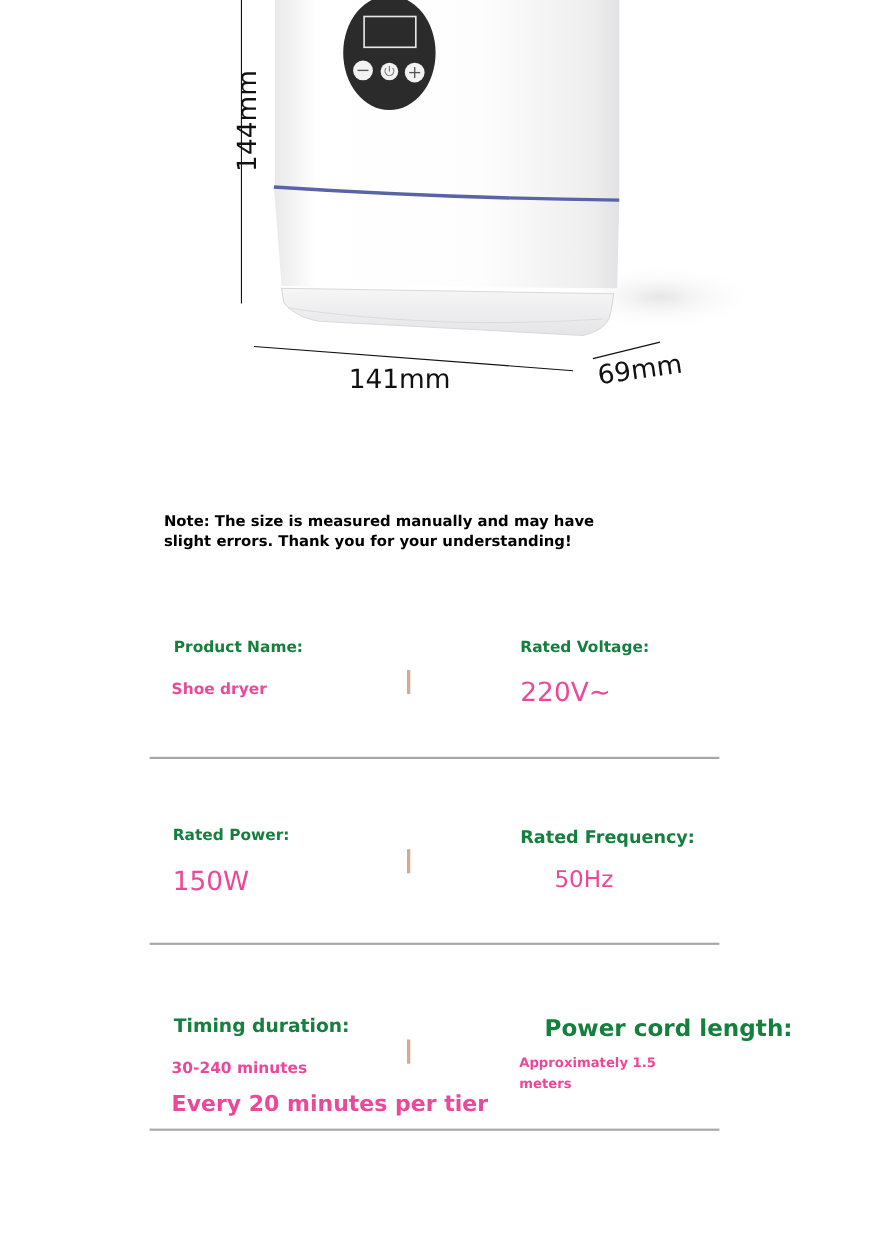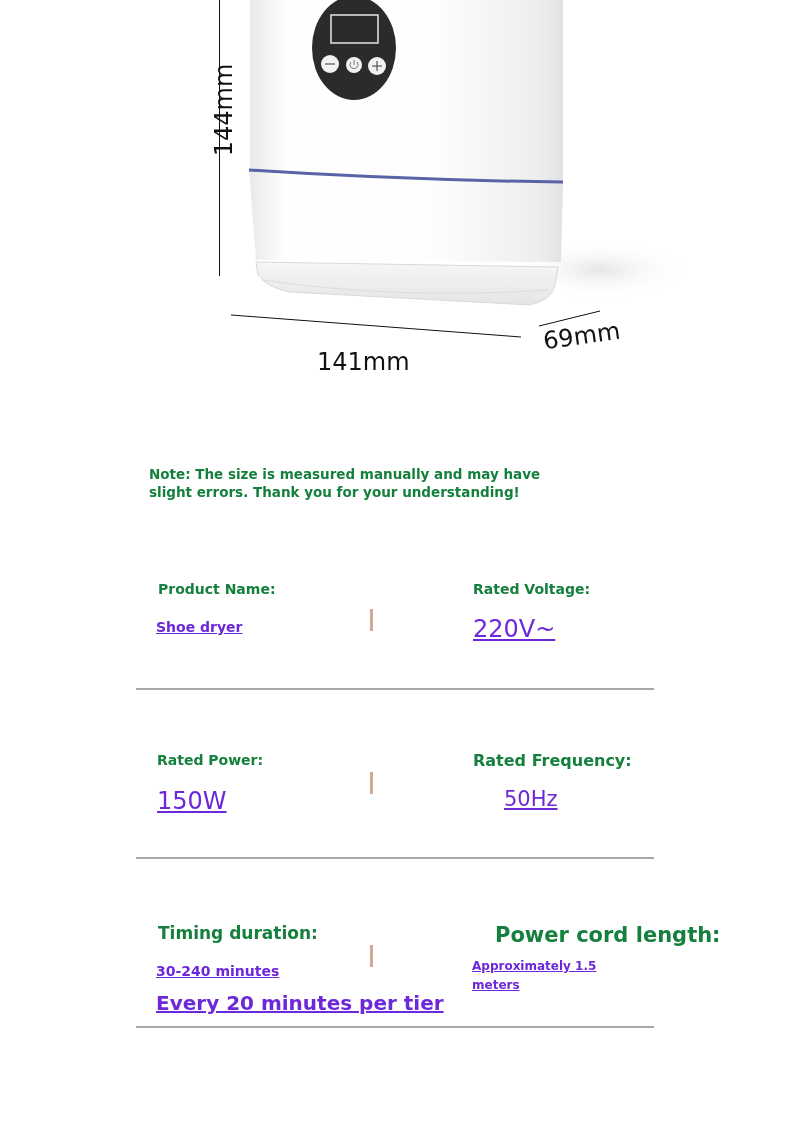--- a/index.html
+++ b/index.html
@@ -1,22 +1,22 @@
 <!DOCTYPE html>
 <html><head>
 <meta charset="utf-8">
 <style>
   html, body { margin:0; padding:0; background:#ffffff; }
   body { width:790px; height:1123px; position:relative; overflow:hidden; font-family:"DejaVu Sans", sans-serif; }
   .abs { position:absolute; }
   .product { left:0; top:0; width:790px; height:380px; }
   .dim-label { font-family:"DejaVu Sans", sans-serif; color:#111; font-size:24px; white-space:nowrap; }
-  .note { left:149px; top:466px; width:420px; font-size:13.5px; font-weight:bold; color:#15803d; line-height:17.5px; }
+  .note { left:149px; top:466px; width:420px; font-size:13.5px; font-weight:bold; color:#000000; line-height:17.5px; }
   .lbl { font-weight:bold; color:#15803d; white-space:nowrap; }
-  .val { color:#6d28d9; white-space:nowrap;text-decoration:underline; }
+  .val { color:#ec4899; white-space:nowrap; }
   .divider { left:136px; width:518px; height:2px; background:#a8a8a8; }
   .tick { width:3px; height:22px; background:#d2ab92; }
 </style>
 </head>
 <body>
 
 <div class="abs product">
   <svg width="790" height="380" viewBox="0 0 790 380">
     <defs>
       <linearGradient id="bodyG" x1="0" x2="1" y1="0" y2="0">
@@ -56,21 +56,21 @@
     <line x1="354" y1="60" x2="354" y2="65" stroke="#777" stroke-width="1"></line>
     <circle cx="377" cy="66" r="9" fill="#f2f2f2"></circle>
     <line x1="372" y1="66" x2="382" y2="66" stroke="#555" stroke-width="1.2"></line>
     <line x1="377" y1="61" x2="377" y2="71" stroke="#555" stroke-width="1.2"></line>
 
     <line x1="219.5" y1="0" x2="219.5" y2="276" stroke="#111" stroke-width="1"></line>
     <line x1="231" y1="315" x2="521" y2="337" stroke="#111" stroke-width="1"></line>
     <line x1="539" y1="326" x2="600" y2="311" stroke="#111" stroke-width="1"></line>
   </svg>
   <div class="abs dim-label" style="left:178px; top:96px; transform:rotate(-90deg); transform-origin:center;">144mm</div>
-  <div class="abs dim-label" style="left:317px; top:331px;margin-top:17px;">141mm</div>
+  <div class="abs dim-label" style="left:317px; top:331px;">141mm</div>
   <div class="abs dim-label" style="left:543px; top:322px; transform:rotate(-8deg);">69mm</div>
 </div>
 
 <div class="abs note">Note: The size is measured manually and may have slight errors. Thank you for your understanding!</div>
 
 <div class="abs lbl" style="left:158px; top:581px; font-size:14px;">Product Name:</div>
 <div class="abs val" style="left:156px; top:619px; font-size:14px; font-weight:bold;">Shoe dryer</div>
 <div class="abs tick" style="left:370px; top:609px;"></div>
 <div class="abs lbl" style="left:473px; top:581px; font-size:14px;">Rated Voltage:</div>
 <div class="abs val" style="left:473px; top:615px; font-size:24px;">220V~</div>

